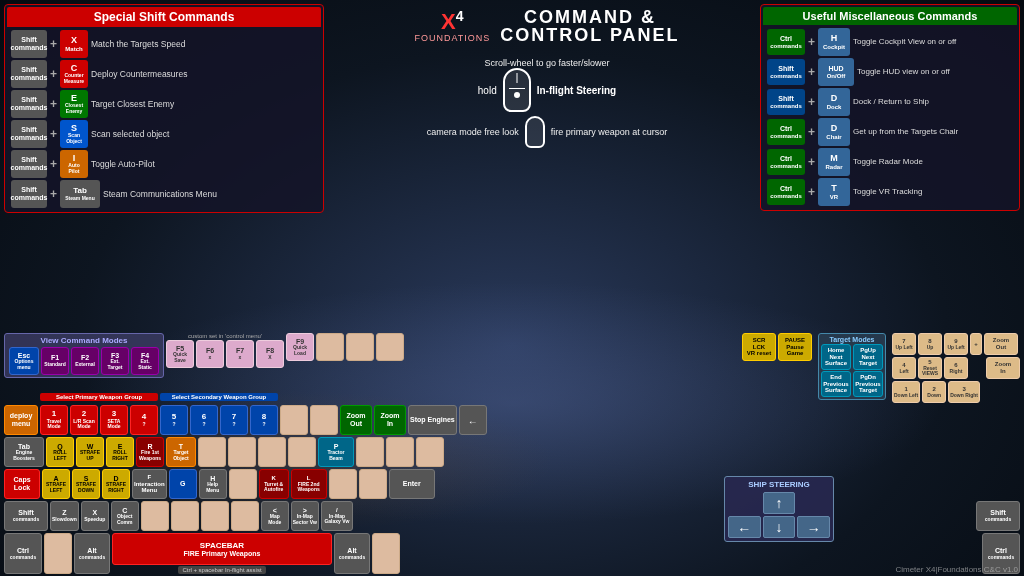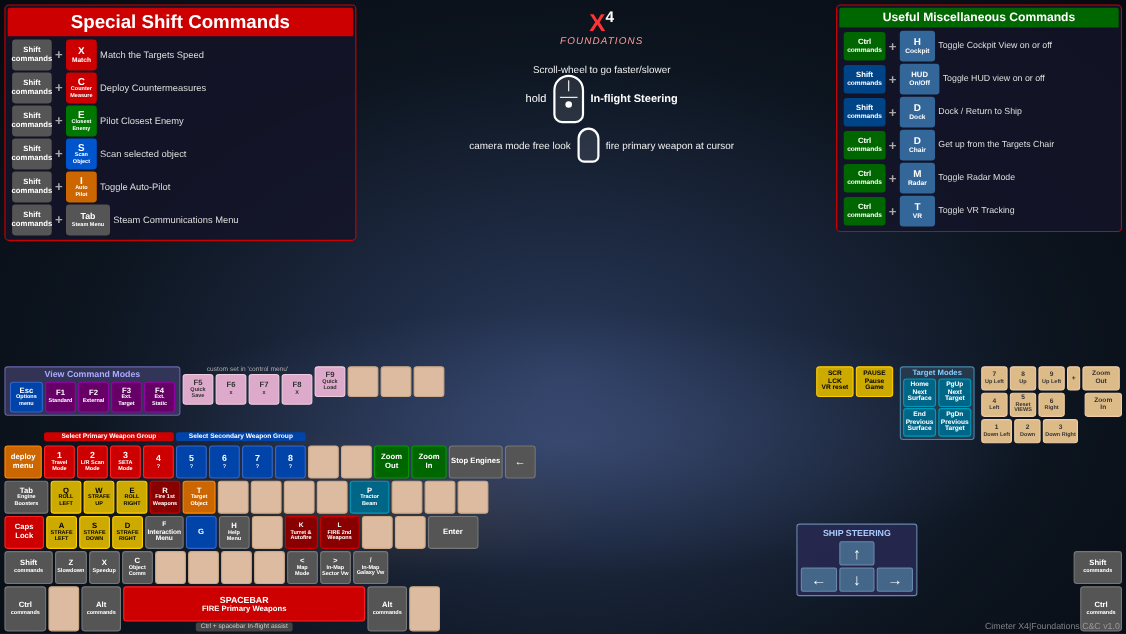--- a/index.html
+++ b/index.html
@@ -42,21 +42,21 @@
       top: 4px; left: 4px; width: 320px;
       background: rgba(20,20,40,0.85);
       border: 1px solid #cc0000;
       border-radius: 4px;
       padding: 2px;
     }
     .special-shift-panel .panel-title {
       background: #cc0000;
       text-align: center;
       font-weight: bold;
-      font-size: 17px;
+      font-size: 12px;
       padding: 3px 0;
       border-radius: 2px 2px 0 0;
       margin-bottom: 3px;
     }
 
     .shift-row {
       display: flex;
       align-items: center;
       margin: 2px 4px;
       gap: 3px;
@@ -286,21 +286,21 @@
     <div class="key-box key-gray">
         <span style="font-size:7px">Shift</span>
         <span style="font-size:7px">commands</span>
       </div>
     <div class="plus-sign">+</div>
     <div class="key-box key-green">
         <span>E</span>
         <span style="font-size:5px">Closest</span>
         <span style="font-size:5px">Enemy</span>
       </div>
-    <div class="shift-desc">Pilot Closest Enemy</div>
+    <div class="shift-desc">Target Closest Enemy</div>
   </div>
 
   <div class="shift-row">
     <div class="key-box key-gray">
         <span style="font-size:7px">Shift</span>
         <span style="font-size:7px">commands</span>
       </div>
     <div class="plus-sign">+</div>
     <div class="key-box key-blue">
         <span>S</span>
@@ -335,21 +335,25 @@
         <span style="font-size:5px">Steam Menu</span>
       </div>
     <div class="shift-desc">Steam Communications Menu</div>
   </div>
 </div>
 
 <div style="position:absolute; top:8px; left:340px; right:270px; z-index:3; text-align:center;">
   <div style="display:flex; align-items:center; justify-content:center; gap:10px;">
     <div style="text-align:center;">
       <div style="font-size:22px; font-weight:900; color:#ff3333; line-height:1;">X<sup style="font-size:14px; color:white">4</sup></div>
-      <div style="font-size:9px; color:#ff9999; font-style:italic; letter-spacing:1px;">FOUNDATIONS</div>
+      <div style="font-size:9px; color:#ff9999; letter-spacing:1px;">FOUNDATIONS</div>
+    </div>
+    <div>
+      <div style="font-size:18px; font-weight:900; color:white; letter-spacing:2px; line-height:1;">COMMAND &amp;</div>
+      <div style="font-size:18px; font-weight:900; color:white; letter-spacing:2px; line-height:1;">CONTROL PANEL</div>
     </div>
   </div>
 </div>
 
 <div style="position:absolute; top:50px; left:340px; right:270px; z-index:3; padding:4px;">
   <div style="display:flex; align-items:center; justify-content:center; gap:6px; margin-top:4px; flex-wrap:wrap;">
     <div style="font-size:9px; color:#eee;">Scroll-wheel to go faster/slower</div>
   </div>
   <div style="display:flex; align-items:center; justify-content:center; gap:6px; flex-wrap:wrap;">
     <div style="text-align:right;">

